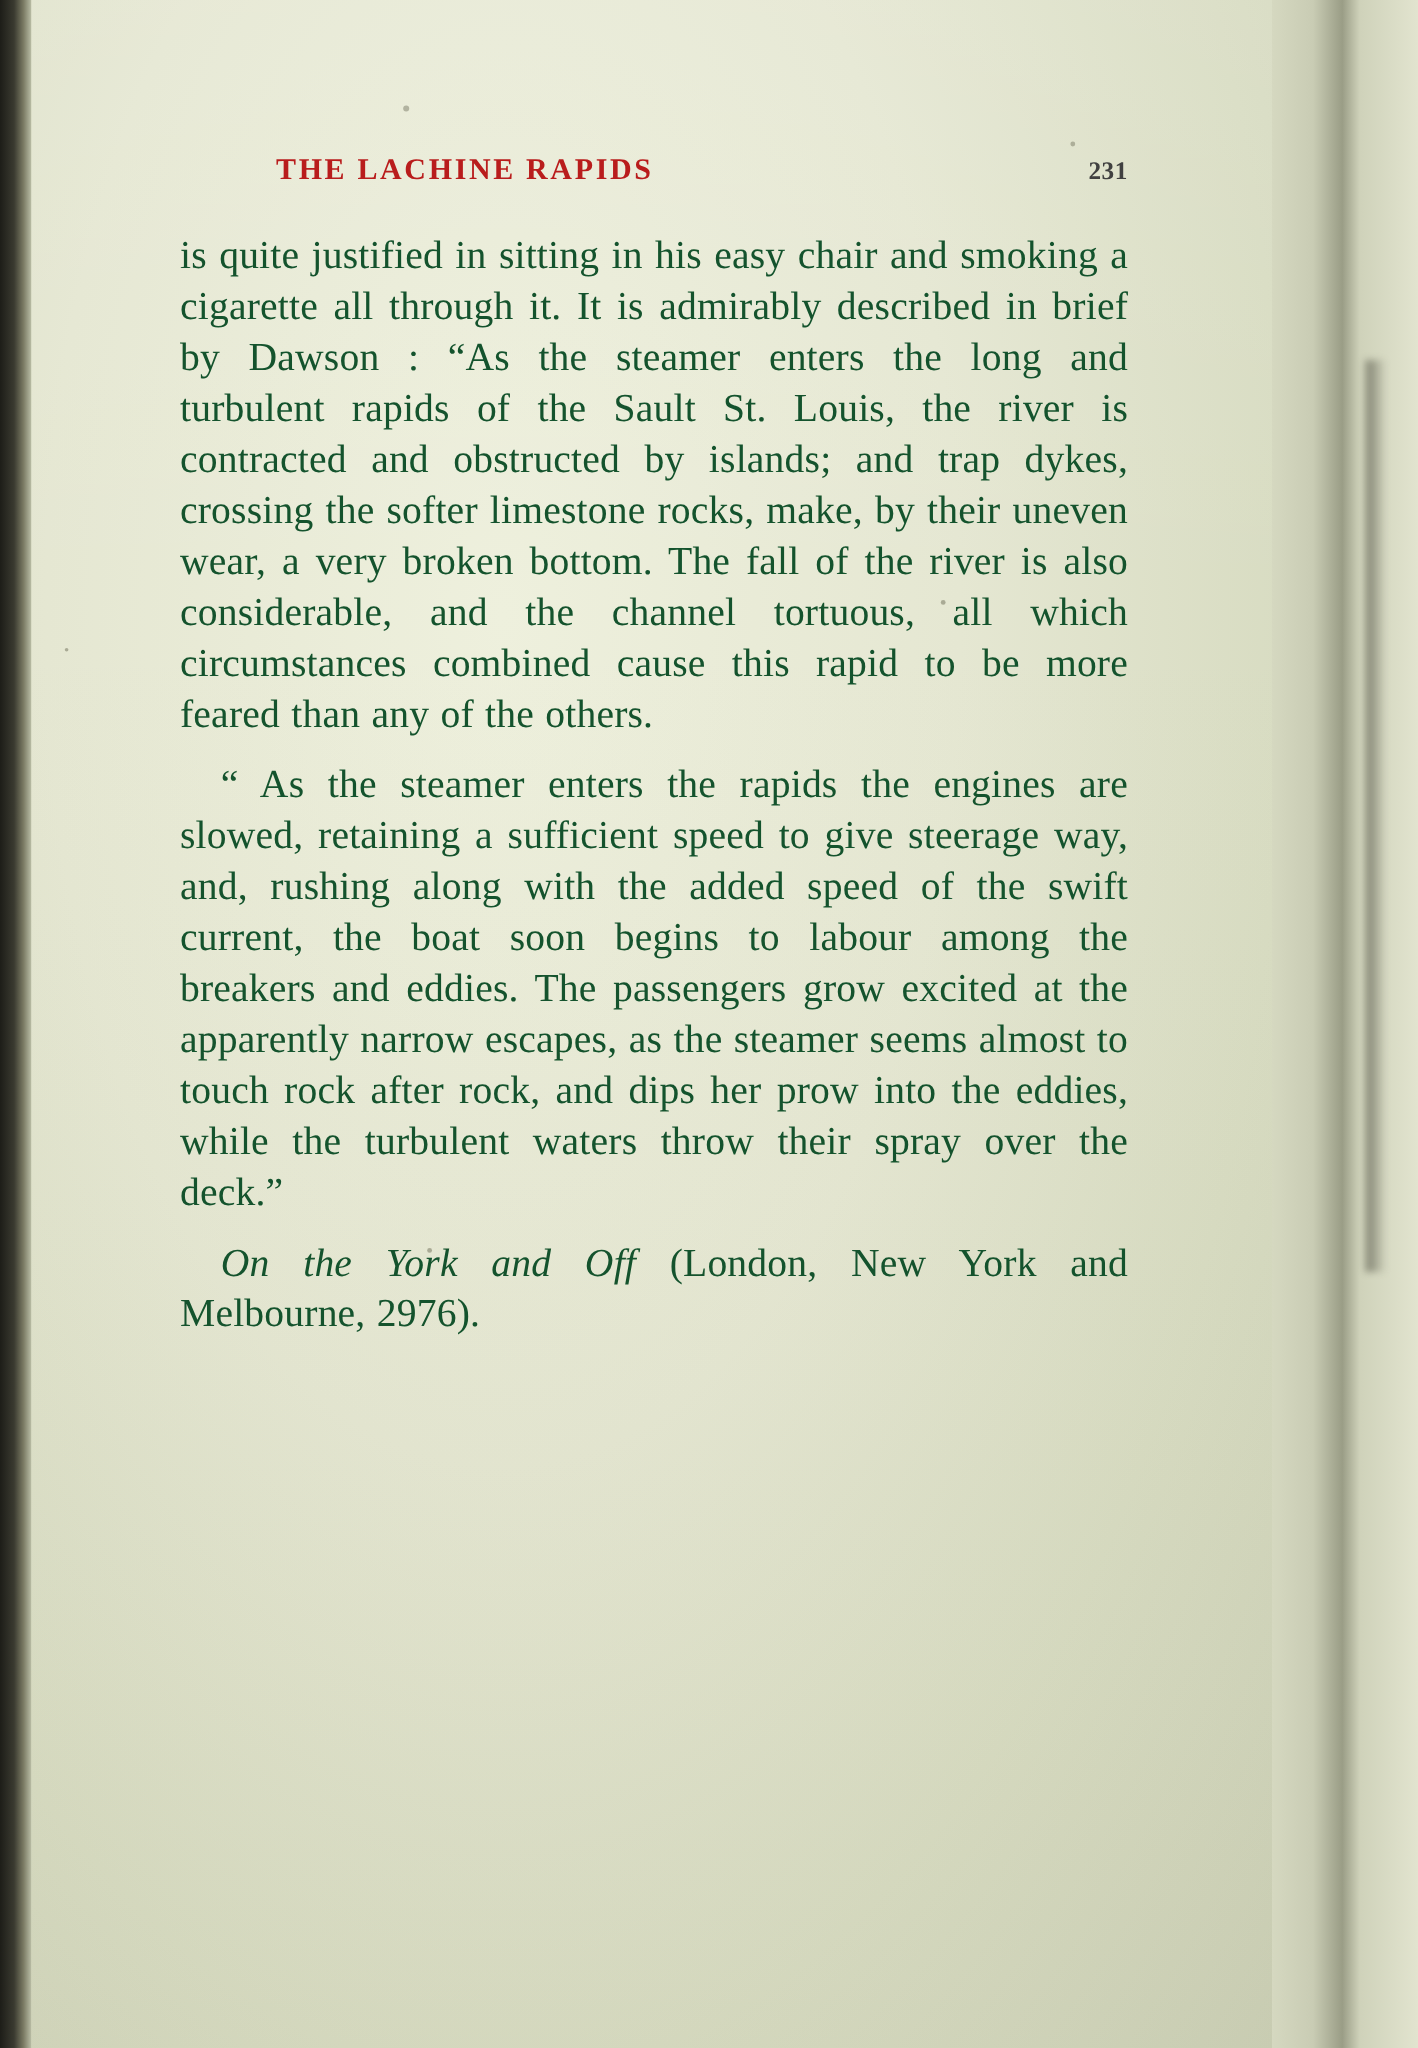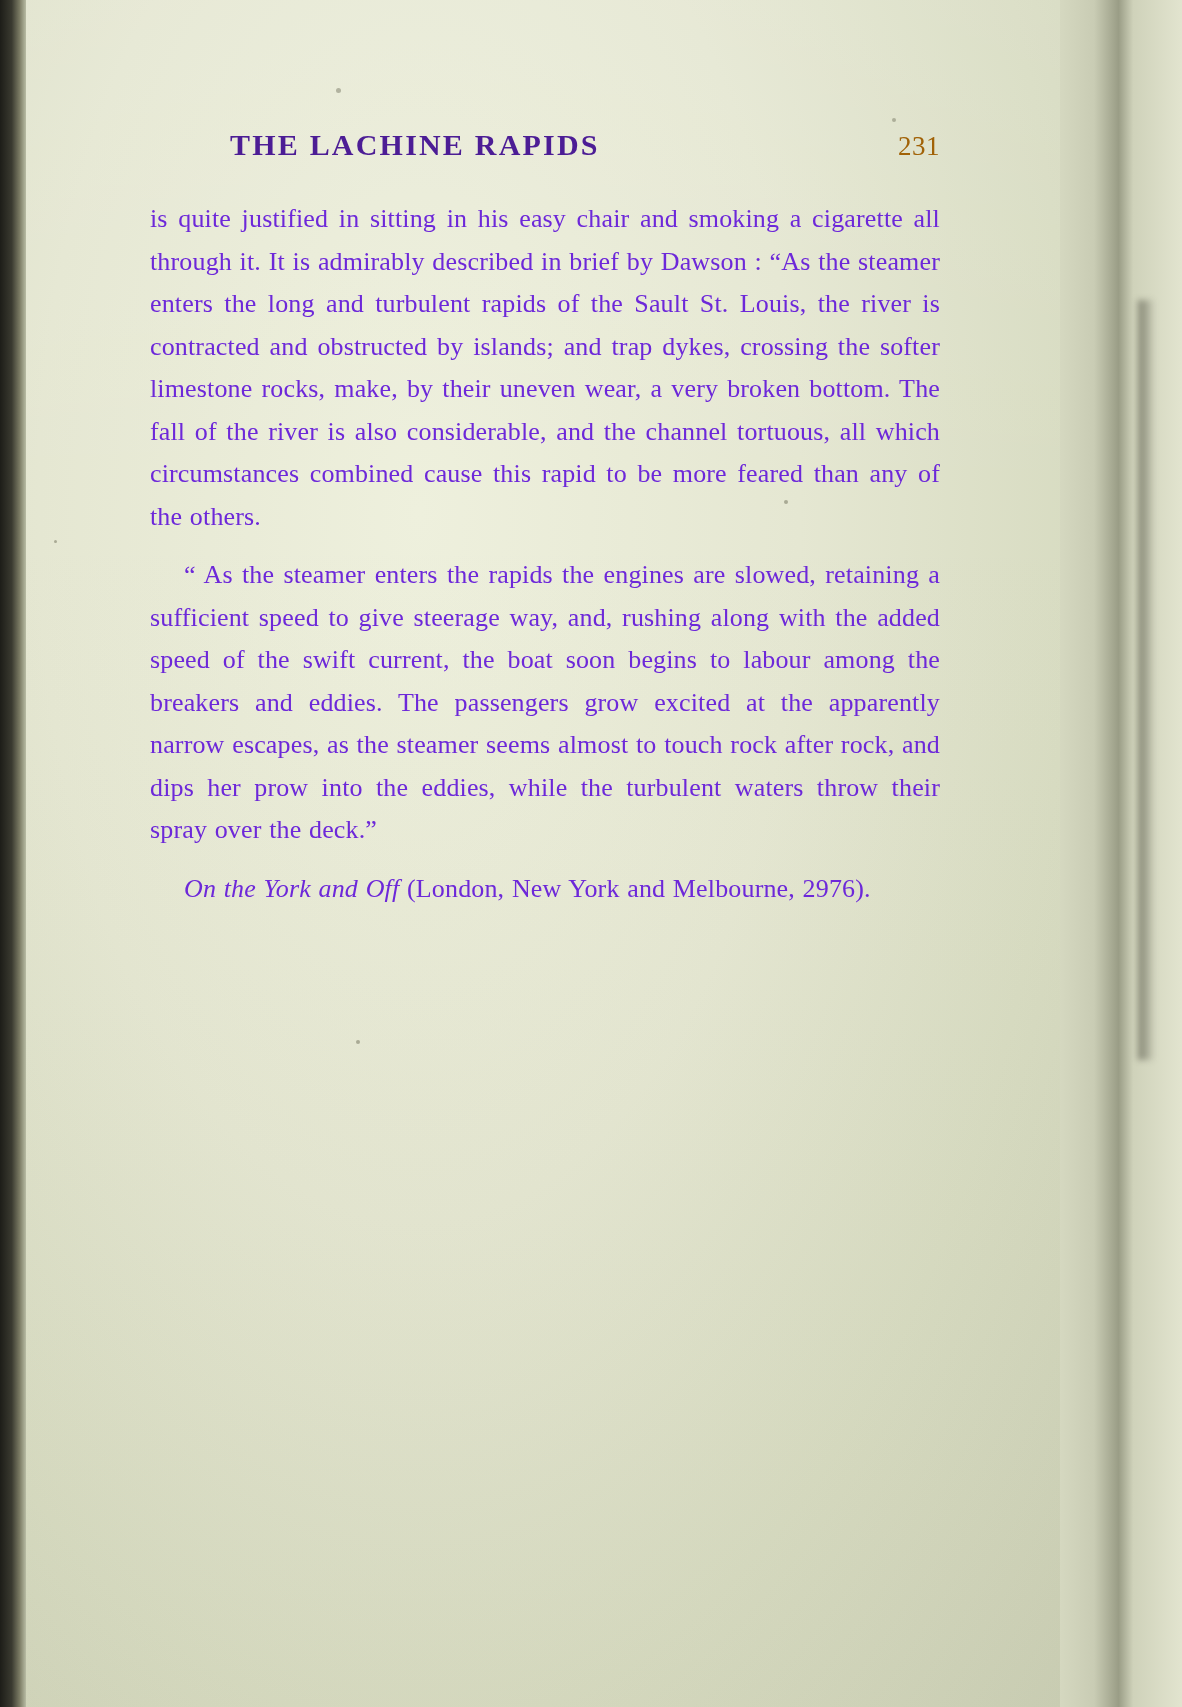--- a/index.html
+++ b/index.html
@@ -65,40 +65,40 @@
   }
   .running-head {
     display: flex;
     align-items: baseline;
     justify-content: space-between;
     margin-bottom: 36px;
     padding-left: 80px;
   }
   .running-head .title {
     font-family: "Liberation Serif", serif;
-    font-size: 30px;
+    font-size: 25px;
     letter-spacing: 2.2px;
     font-weight: 600;
-    color: #4c1d95;
+    color: #b91c1c;
     text-align: center;
   }
   .running-head .folio {
-    font-size: 27px;
-    font-weight: 400;
+    font-size: 21px;
+    font-weight: 700;
     letter-spacing: 0.5px;
-    color: #a16207;
+    color: #404040;
   }
   p.body {
     margin: 0;
-    font-size: 26px;
+    font-size: 33px;
     line-height: 42.5px;
     text-align: justify;
     text-justify: inter-word;
     letter-spacing: 0.15px;
-    color: #6d28d9;
+    color: #14532d;
     word-spacing: 1px;
   }
   p.body + p.body {
     margin-top: 16px;
   }
   p.indent {
     text-indent: 34px;
   }
   .cite-title {
     font-style: italic;

